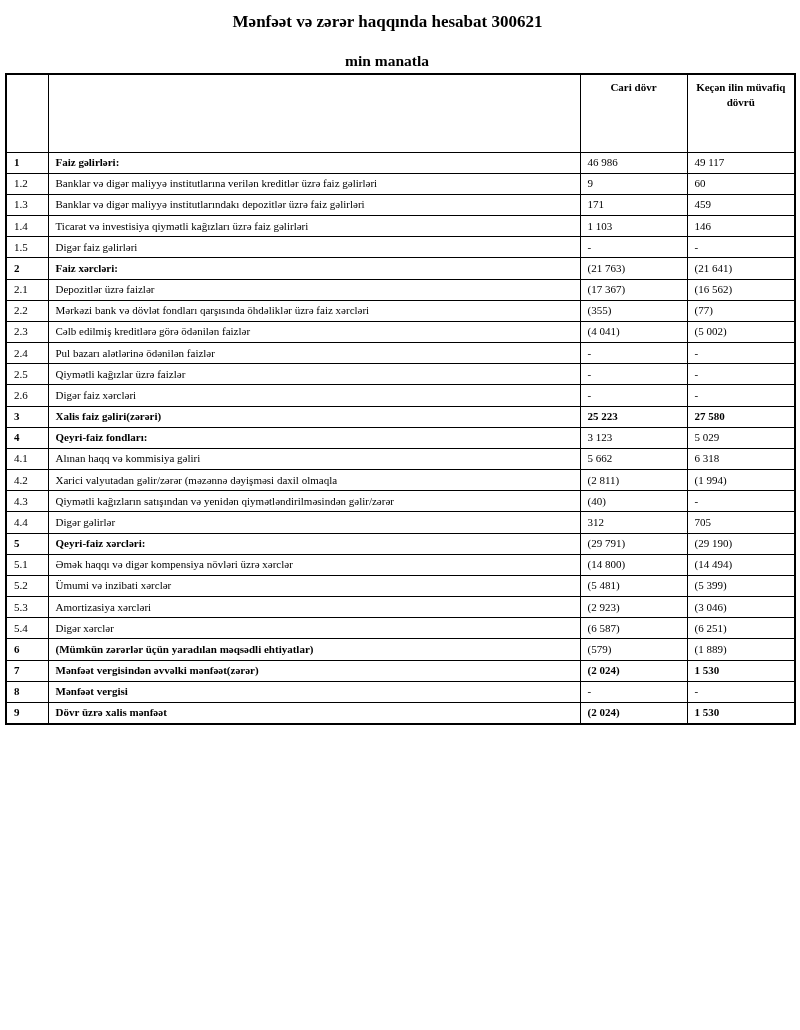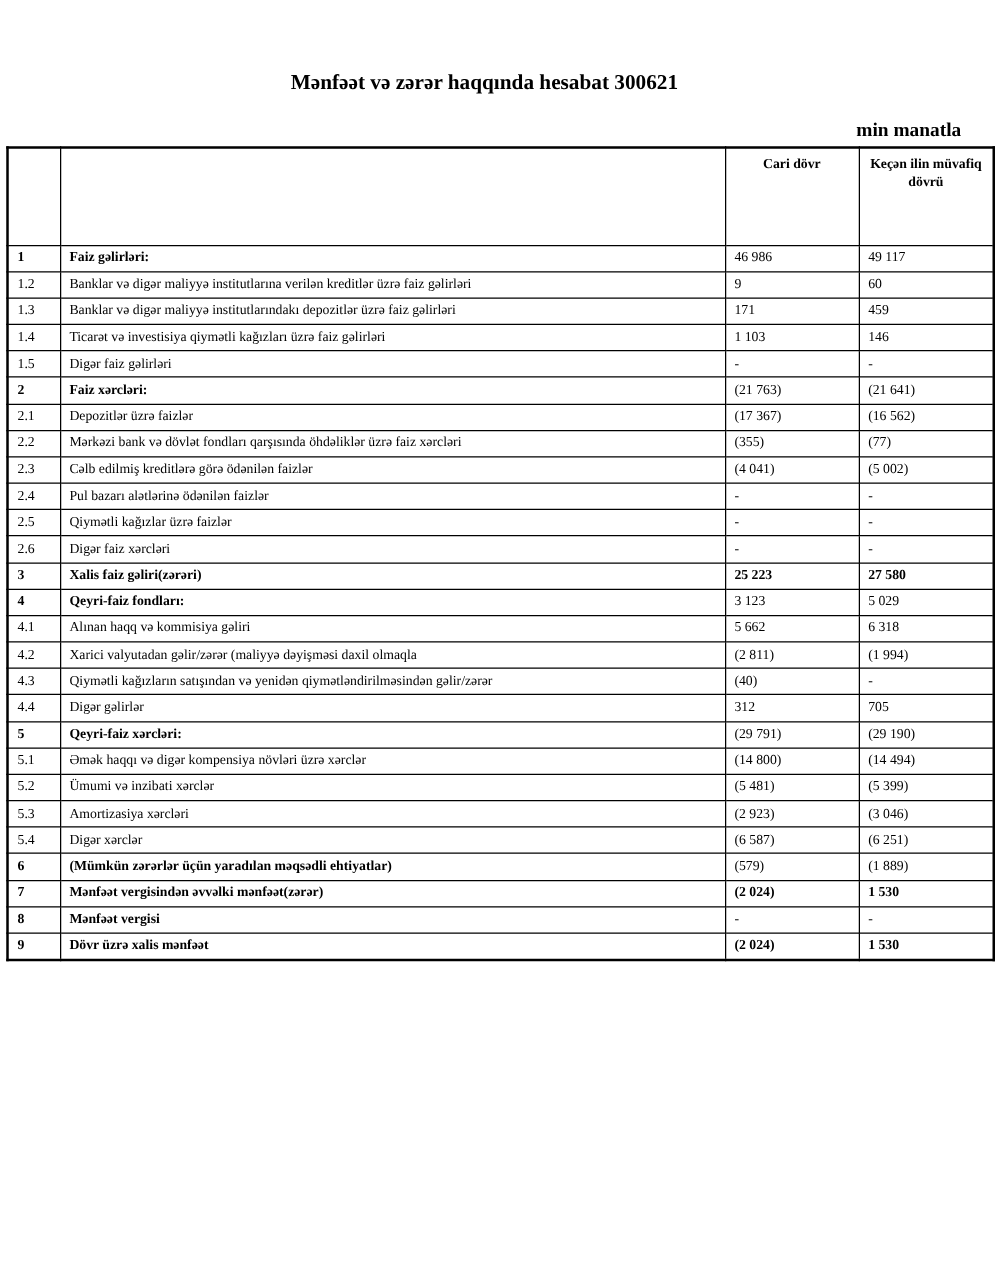--- a/index.html
+++ b/index.html
@@ -2,29 +2,29 @@
 <html lang="az"><head>
 <meta charset="utf-8">
 <style>
   * { box-sizing: border-box; margin: 0; padding: 0; }
   html, body { background: #ffffff; }
   body {
     width: 800px;
     color: #000;
     font-family: "Liberation Serif", "DejaVu Serif", serif;
   }
-  .page { width: 776px; padding: 8px 6px 12px 5px; margin-top: 44px; }
+  .page { width: 776px; padding: 8px 6px 12px 5px; }
   .title {
     text-align: center;
     font-weight: bold;
     font-size: 17px;
     margin: 4px 0 20px 0;
   }
   .unit-note {
-    text-align: right;
+    text-align: center;
     font-weight: bold;
     font-size: 15.5px;
     margin: 0 1px 3px 0;
   }
   table.pl {
     width: 789px;
     border-collapse: collapse;
     border: 2.5px solid #000;
     font-size: 11px;
     table-layout: fixed;
@@ -160,21 +160,21 @@
         <td class="val">5 029</td>
       </tr>
       <tr>
         <td class="num">4.1</td>
         <td class="label">Alınan haqq və kommisiya gəliri</td>
         <td class="val">5 662</td>
         <td class="val">6 318</td>
       </tr>
       <tr>
         <td class="num">4.2</td>
-        <td class="label">Xarici valyutadan gəlir/zərər (maliyyə dəyişməsi daxil olmaqla</td>
+        <td class="label">Xarici valyutadan gəlir/zərər (məzənnə dəyişməsi daxil olmaqla</td>
         <td class="val">(2 811)</td>
         <td class="val">(1 994)</td>
       </tr>
       <tr>
         <td class="num">4.3</td>
         <td class="label">Qiymətli kağızların satışından və yenidən qiymətləndirilməsindən gəlir/zərər</td>
         <td class="val">(40)</td>
         <td class="val">-</td>
       </tr>
       <tr>

